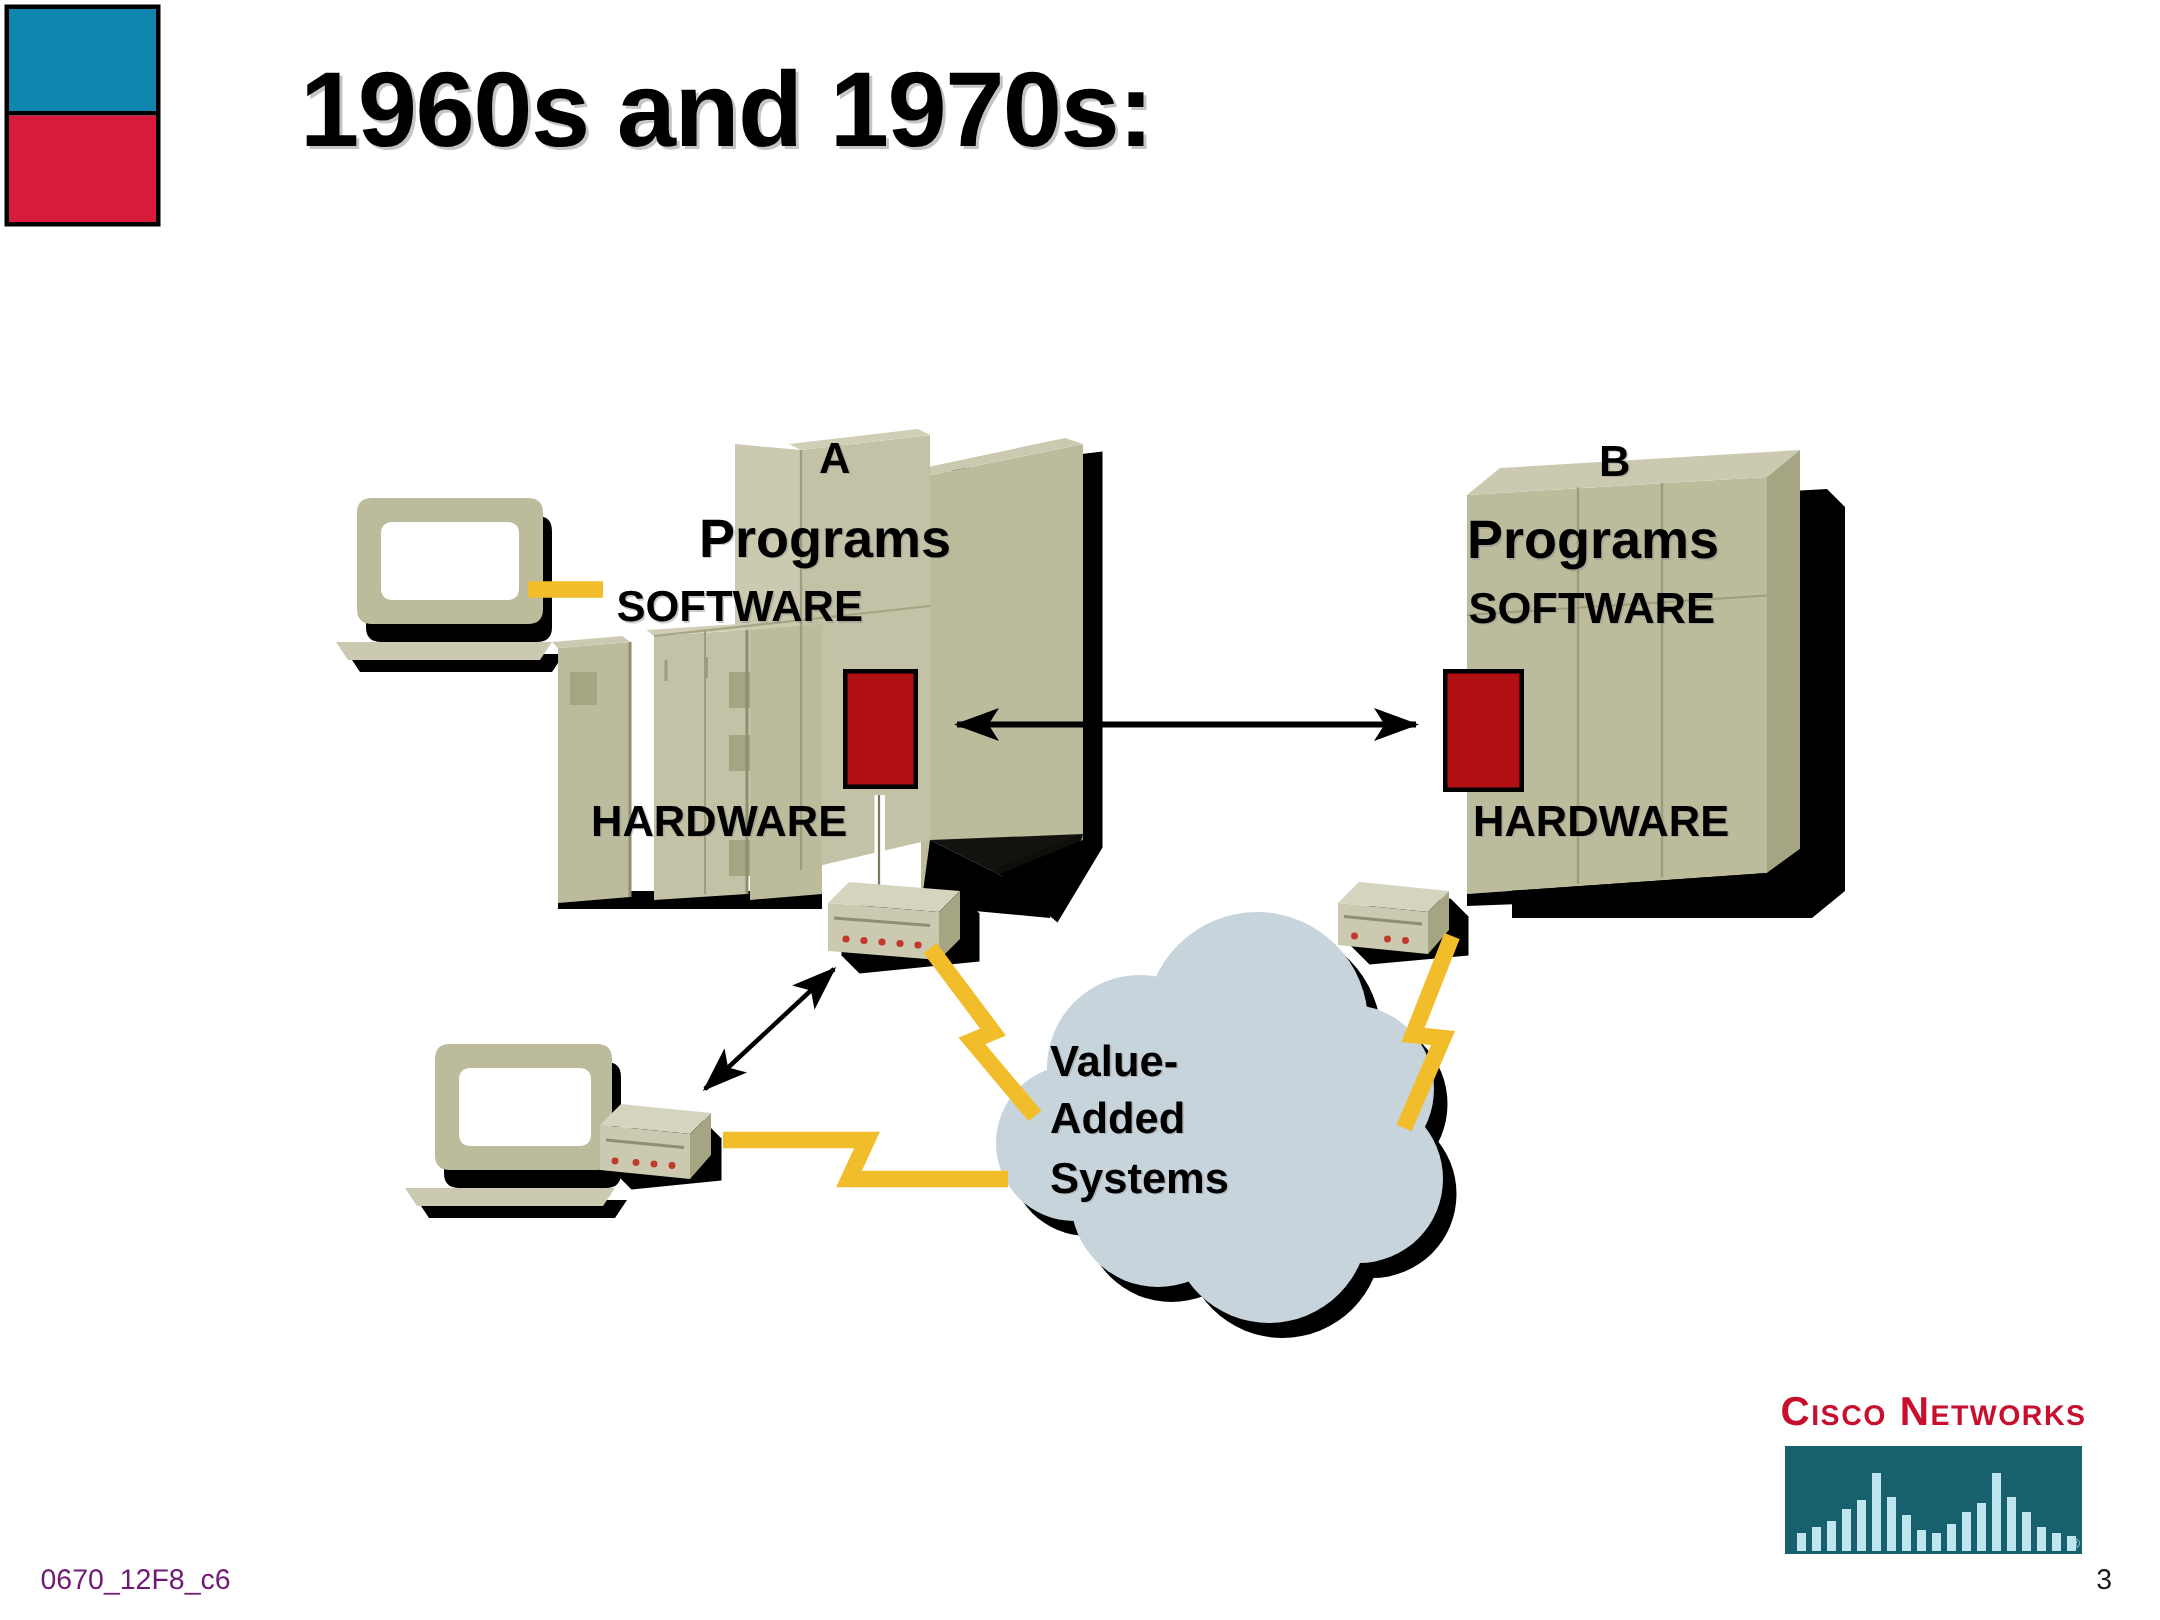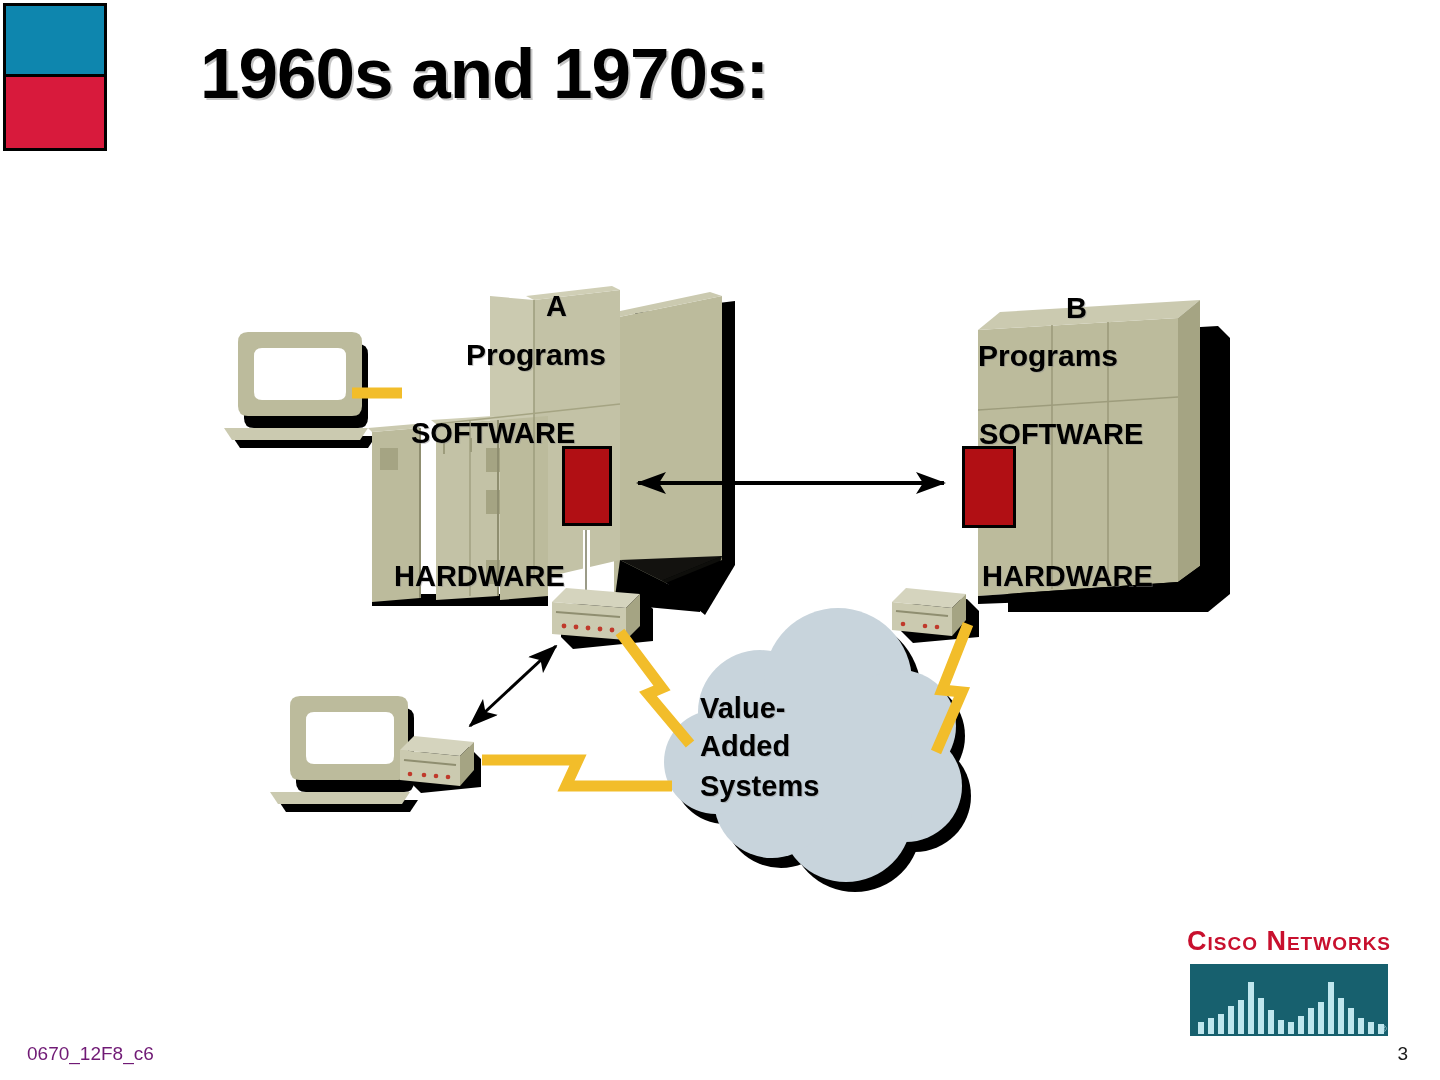--- a/index.html
+++ b/index.html
@@ -69,22 +69,22 @@
   
   .dlabel {
     position: absolute;
     font-family: "Liberation Sans", sans-serif;
     font-weight: bold;
     color: #000;
     white-space: nowrap;
     text-shadow: 1px 1px 0 rgba(140,140,140,0.45);
   }
   .lbl-letter { font-size: 29px; }
-  .lbl-programs { font-size: 30px; }
-  .lbl-layer { font-size: 29px; margin-top: 28px; }
+  .lbl-programs { font-size: 36px; }
+  .lbl-layer { font-size: 29px; }
   .cloud-text {
     position: absolute;
     font-family: "Liberation Sans", sans-serif;
     font-weight: bold;
     font-size: 29px;
     color: #000;
     text-align: left;
     white-space: nowrap;
     text-shadow: 1px 1px 0 rgba(140,140,140,0.45);
   }

